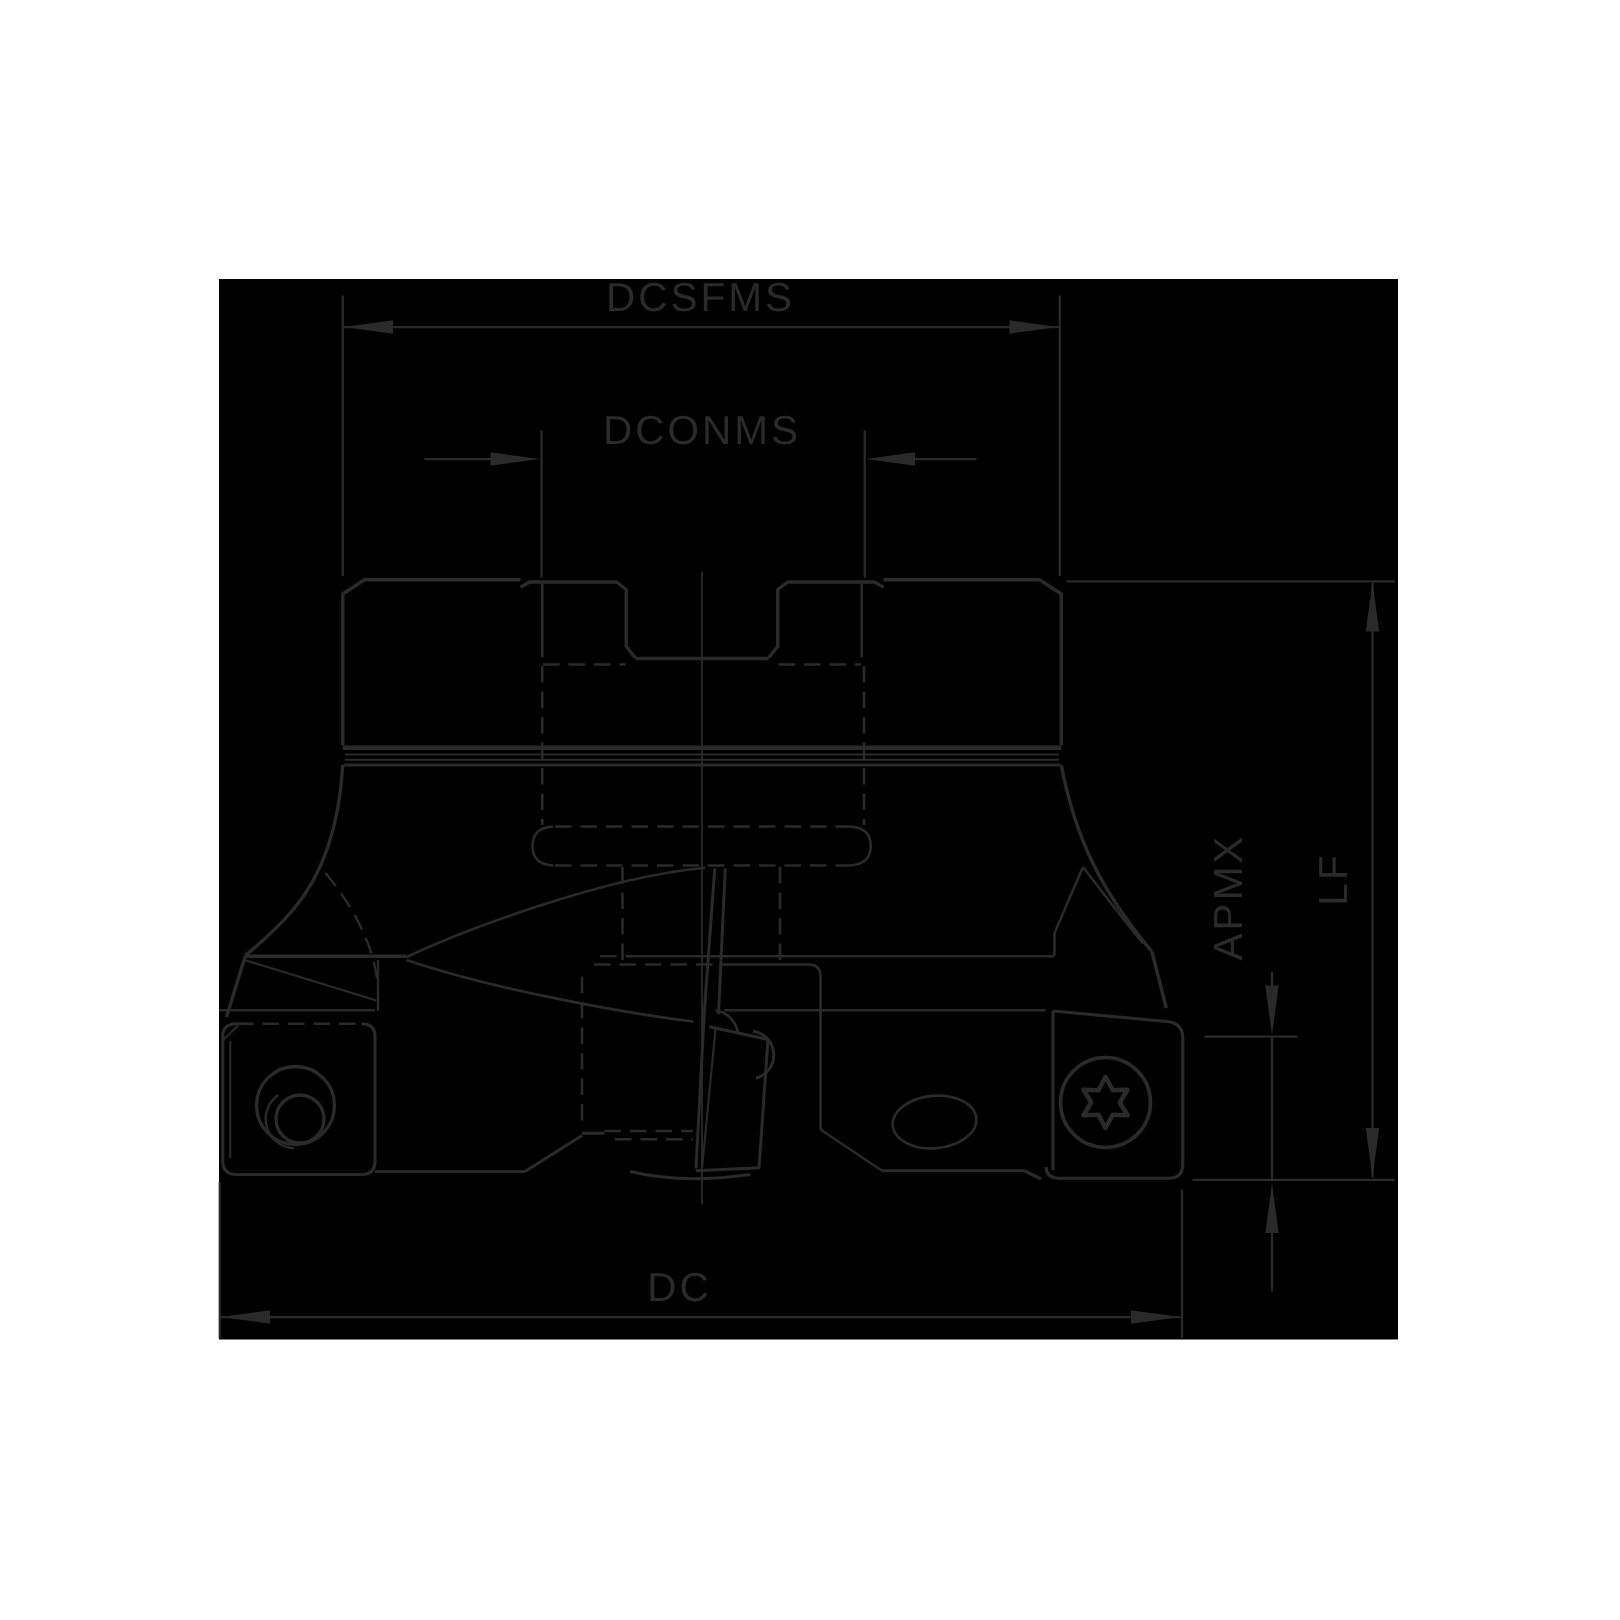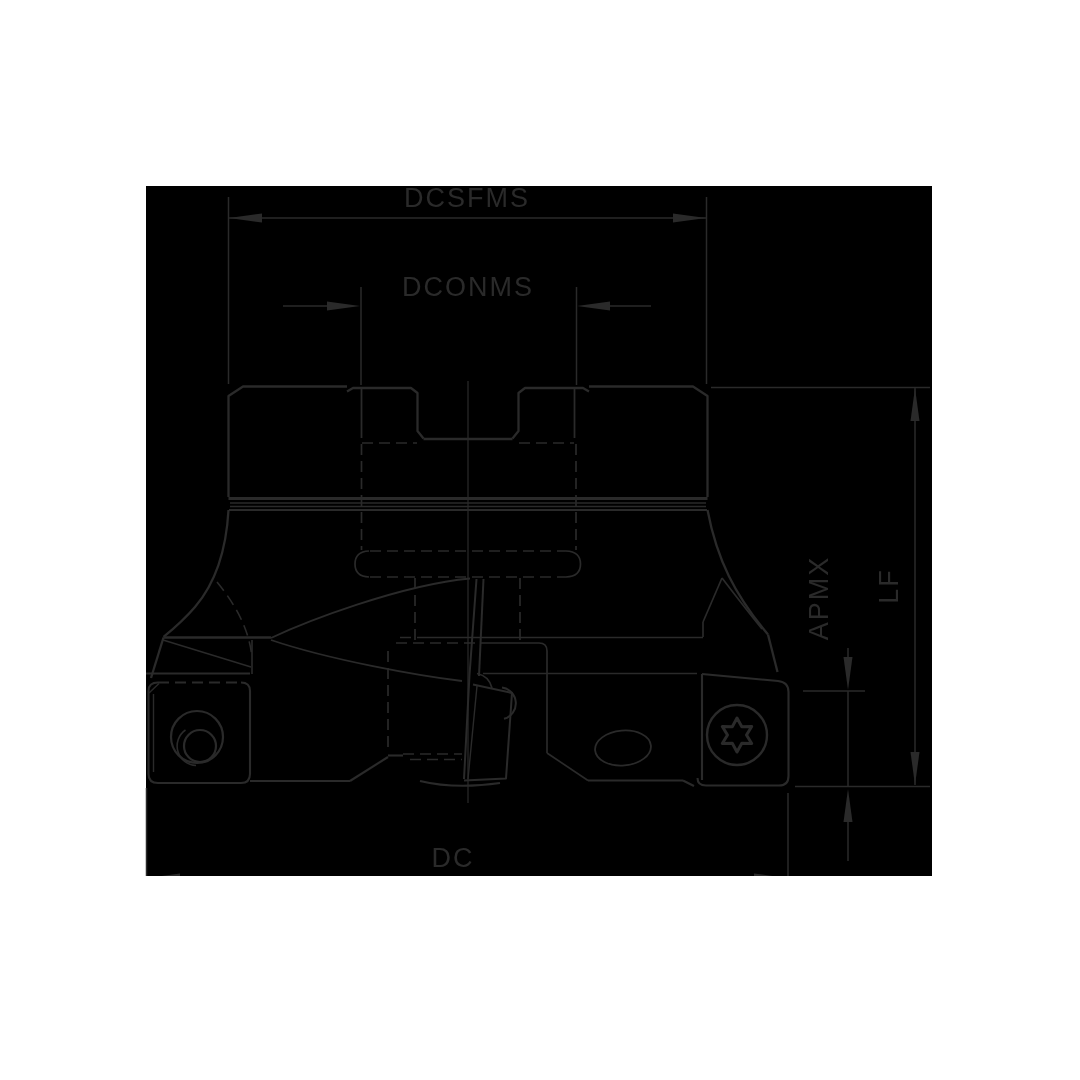--- a/index.html
+++ b/index.html
@@ -1,16 +1,16 @@
 <!DOCTYPE html>
 <html><head>
 <meta charset="utf-8">
 <style>
   html,body{margin:0;padding:0;background:#ffffff;}
-  .stage{position:relative;width:1080px;height:876px;background:#ffffff;overflow:hidden;
+  .stage{position:relative;width:1080px;height:1080px;background:#ffffff;overflow:hidden;
          font-family:"Liberation Sans", sans-serif;}
   svg{position:absolute;left:0;top:0;}
   .dim-label{font-family:"Liberation Sans", sans-serif;font-size:27px;letter-spacing:2px;}
 </style>
 </head>
 <body>
 
 <div class="stage">
 <svg width="1080" height="1080" viewBox="0 0 1080 1080">
 

